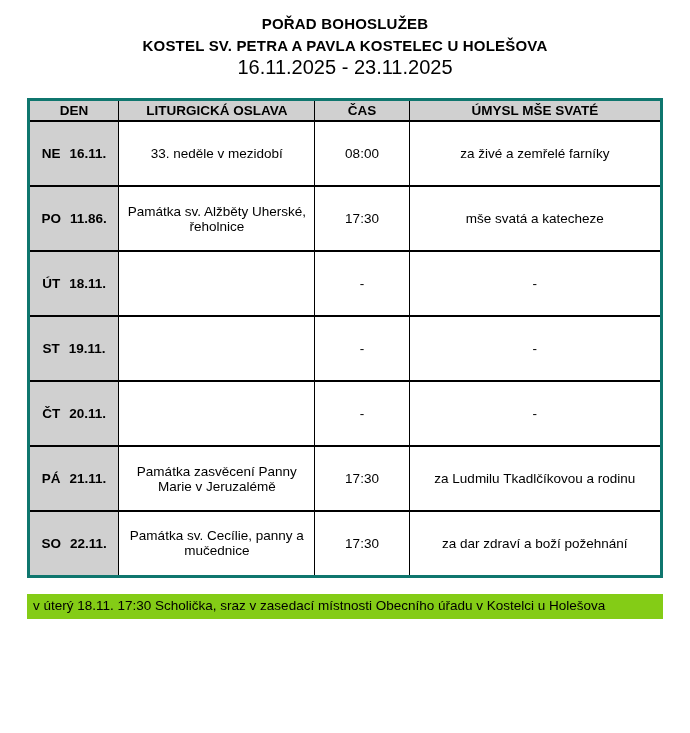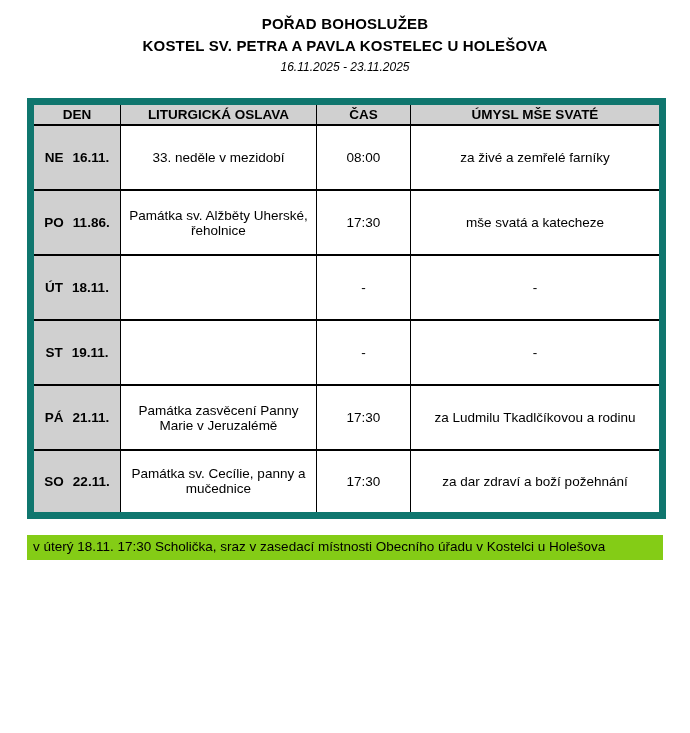--- a/index.html
+++ b/index.html
@@ -25,31 +25,30 @@
     line-height: 22px;
     letter-spacing: 0.2px;
   }
   .doc-subtitle {
     font-size: 15px;
     font-weight: bold;
     line-height: 22px;
     letter-spacing: 0.2px;
   }
   .doc-daterange {
-    font-size: 12px;
+    font-size: 20px;
     font-weight: normal;
     line-height: 21px;
-    font-style: italic;
   }
   table.schedule {
     border-collapse: collapse;
     table-layout: fixed;
     width: 636px;
     margin: 20px 0 0 27px;
-    border: 7px solid #0f766e;
+    border: 3px solid #0f766e;
   }
   table.schedule th,
   table.schedule td {
     border-top: 2px solid #000000;
     border-bottom: 2px solid #000000;
     border-left: 1px solid #000000;
     border-right: 1px solid #000000;
     font-size: 13.5px;
     text-align: center;
     vertical-align: middle;
@@ -133,20 +132,26 @@
         <td>-</td>
         <td>-</td>
       </tr>
       <tr class="data-row">
         <td class="day-cell"><span class="day-abbrev">ST</span><span>19.11.</span></td>
         <td></td>
         <td>-</td>
         <td>-</td>
       </tr>
       <tr class="data-row">
+        <td class="day-cell"><span class="day-abbrev">ČT</span><span>20.11.</span></td>
+        <td></td>
+        <td>-</td>
+        <td>-</td>
+      </tr>
+      <tr class="data-row">
         <td class="day-cell"><span class="day-abbrev">PÁ</span><span>21.11.</span></td>
         <td>Památka zasvěcení Panny Marie v Jeruzalémě</td>
         <td>17:30</td>
         <td>za Ludmilu Tkadlčíkovou a rodinu</td>
       </tr>
       <tr class="data-row">
         <td class="day-cell"><span class="day-abbrev">SO</span><span>22.11.</span></td>
         <td>Památka sv. Cecílie, panny a mučednice</td>
         <td>17:30</td>
         <td>za dar zdraví a boží požehnání</td>

